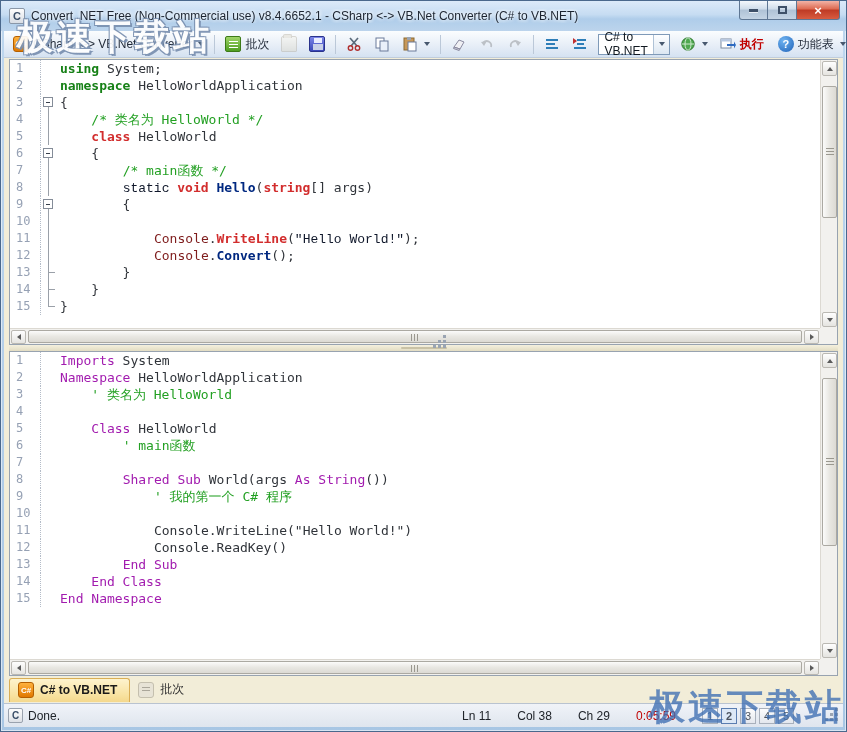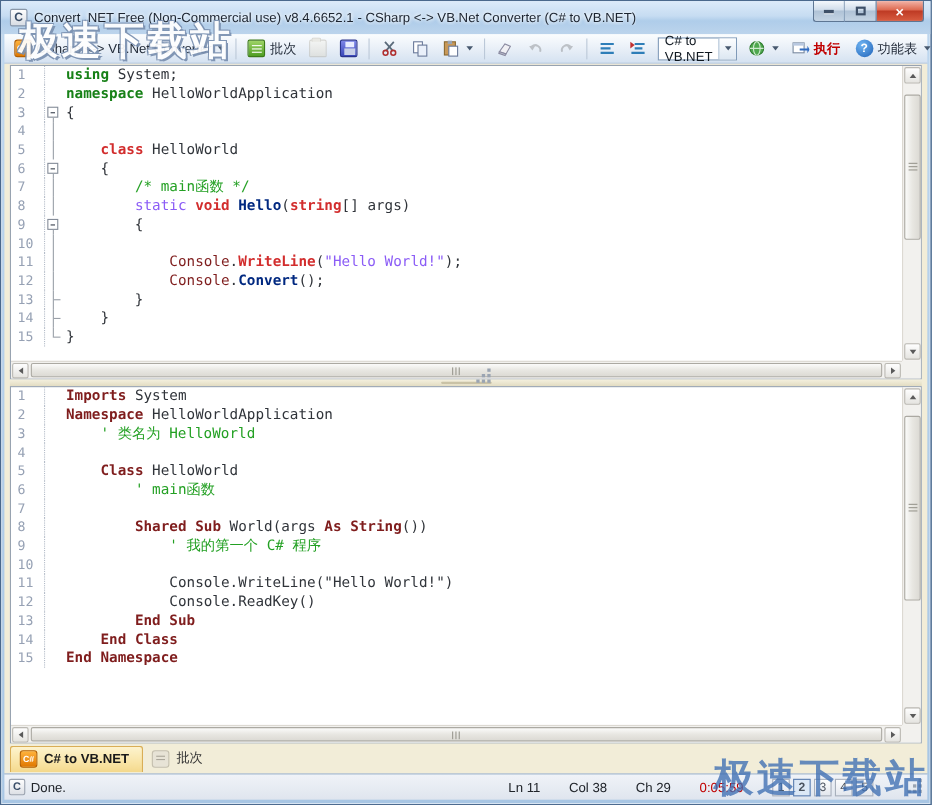--- a/index.html
+++ b/index.html
@@ -73,24 +73,24 @@
   .fold.corner::before { content:''; position:absolute; left:7px; top:0; height:9px; width:1px; background:#9AA0A8; }
   .fold.corner::after { content:''; position:absolute; left:8px; top:8px; width:6px; height:1px; background:#9AA0A8; }
   .fold.box::after { content:''; position:absolute; left:7px; top:13px; bottom:0; width:1px; background:#9AA0A8; }
   .foldbox { position:absolute; left:2px; top:3px; width:10px; height:10px; border:1px solid #848C98; background:#fff; }
   .foldbox::after { content:''; position:absolute; left:2px; top:4px; width:4px; height:1px; background:#38404C; }
   .code { padding-left:4px; }
   .tk-p { color:#30343A; }
   .tk-g { color:#178117; font-weight:bold; }
   .tk-c { color:#23A023; }
   .tk-r { color:#D22D2D; font-weight:bold; }
-  .tk-y { color:#8b5cf6; }
+  .tk-y { color:#0f172a;font-family:Liberation Mono, monospace; }
   .tk-m { color:#7f1d1d; }
   .tk-n { color:#002880; font-weight:bold; }
-  .tk-b { color:#7f1d1d; font-weight:bold; }
+  .tk-b { color:#a21caf; font-weight:normal; }
 
   
   .vscroll { position:absolute; top:0; right:0; bottom:16px; width:17px; background:#F2F1EE; border-left:1px solid #DCD9D2; }
   .hscroll { position:absolute; left:0; right:17px; bottom:0; height:16px; background:#F2F1EE; border-top:1px solid #DCD9D2; }
   .sb-btn { position:absolute; background:linear-gradient(#FEFEFE,#E5E4E0); border:1px solid #BAB8B2; border-radius:2px;
             display:flex; align-items:center; justify-content:center; }
   .vscroll .sb-btn { left:1px; width:15px; height:15px; }
   .vscroll .sb-up { top:1px; } .vscroll .sb-down { bottom:1px; }
   .hscroll .sb-btn { top:0; width:15px; height:14px; margin-top:1px; }
   .hscroll .sb-left { left:1px; } .hscroll .sb-right { right:1px; }
@@ -302,21 +302,21 @@
     </div>
   </div>
 
   <div class="client">
 
     <div class="editor top">
       <div class="code-wrap" id="cs-code">
           <div class="code-line"><span class="ln">1</span><span class="fold"></span><span class="code"><span class="tk-g">using</span><span class="tk-p"> System;</span></span></div>
           <div class="code-line"><span class="ln">2</span><span class="fold"></span><span class="code"><span class="tk-g">namespace</span><span class="tk-p"> HelloWorldApplication</span></span></div>
           <div class="code-line"><span class="ln">3</span><span class="fold box"><span class="foldbox"></span></span><span class="code"><span class="tk-p">{</span></span></div>
-          <div class="code-line"><span class="ln">4</span><span class="fold line"></span></div>
+          <div class="code-line"><span class="ln">4</span><span class="fold line"></span><span class="code"><span class="tk-p">    </span><span class="tk-c">/* 类名为 HelloWorld */</span></span></div>
           <div class="code-line"><span class="ln">5</span><span class="fold line"></span><span class="code"><span class="tk-p">    </span><span class="tk-r">class</span><span class="tk-p"> HelloWorld</span></span></div>
           <div class="code-line"><span class="ln">6</span><span class="fold box"><span class="foldbox"></span></span><span class="code"><span class="tk-p">    {</span></span></div>
           <div class="code-line"><span class="ln">7</span><span class="fold line"></span><span class="code"><span class="tk-p">        </span><span class="tk-c">/* main函数 */</span></span></div>
           <div class="code-line"><span class="ln">8</span><span class="fold line"></span><span class="code"><span class="tk-p">        </span><span class="tk-y">static</span><span class="tk-p"> </span><span class="tk-r">void</span><span class="tk-p"> </span><span class="tk-n">Hello</span><span class="tk-p">(</span><span class="tk-r">string</span><span class="tk-p">[] args)</span></span></div>
           <div class="code-line"><span class="ln">9</span><span class="fold box"><span class="foldbox"></span></span><span class="code"><span class="tk-p">        {</span></span></div>
           <div class="code-line"><span class="ln">10</span><span class="fold line"></span></div>
           <div class="code-line"><span class="ln">11</span><span class="fold line"></span><span class="code"><span class="tk-p">            </span><span class="tk-m">Console</span><span class="tk-p">.</span><span class="tk-r">WriteLine</span><span class="tk-p">(</span><span class="tk-y">"Hello World!"</span><span class="tk-p">);</span></span></div>
           <div class="code-line"><span class="ln">12</span><span class="fold line"></span><span class="code"><span class="tk-p">            </span><span class="tk-m">Console</span><span class="tk-p">.</span><span class="tk-n">Convert</span><span class="tk-p">();</span></span></div>
           <div class="code-line"><span class="ln">13</span><span class="fold tick"></span><span class="code"><span class="tk-p">        }</span></span></div>
           <div class="code-line"><span class="ln">14</span><span class="fold tick"></span><span class="code"><span class="tk-p">    }</span></span></div>

